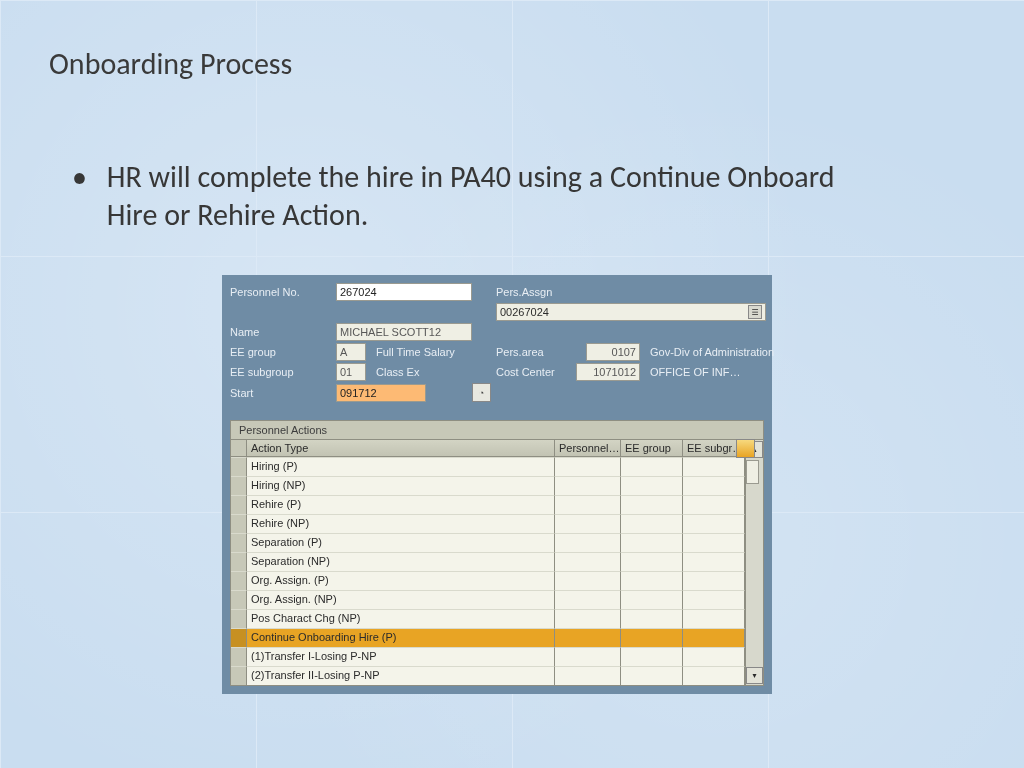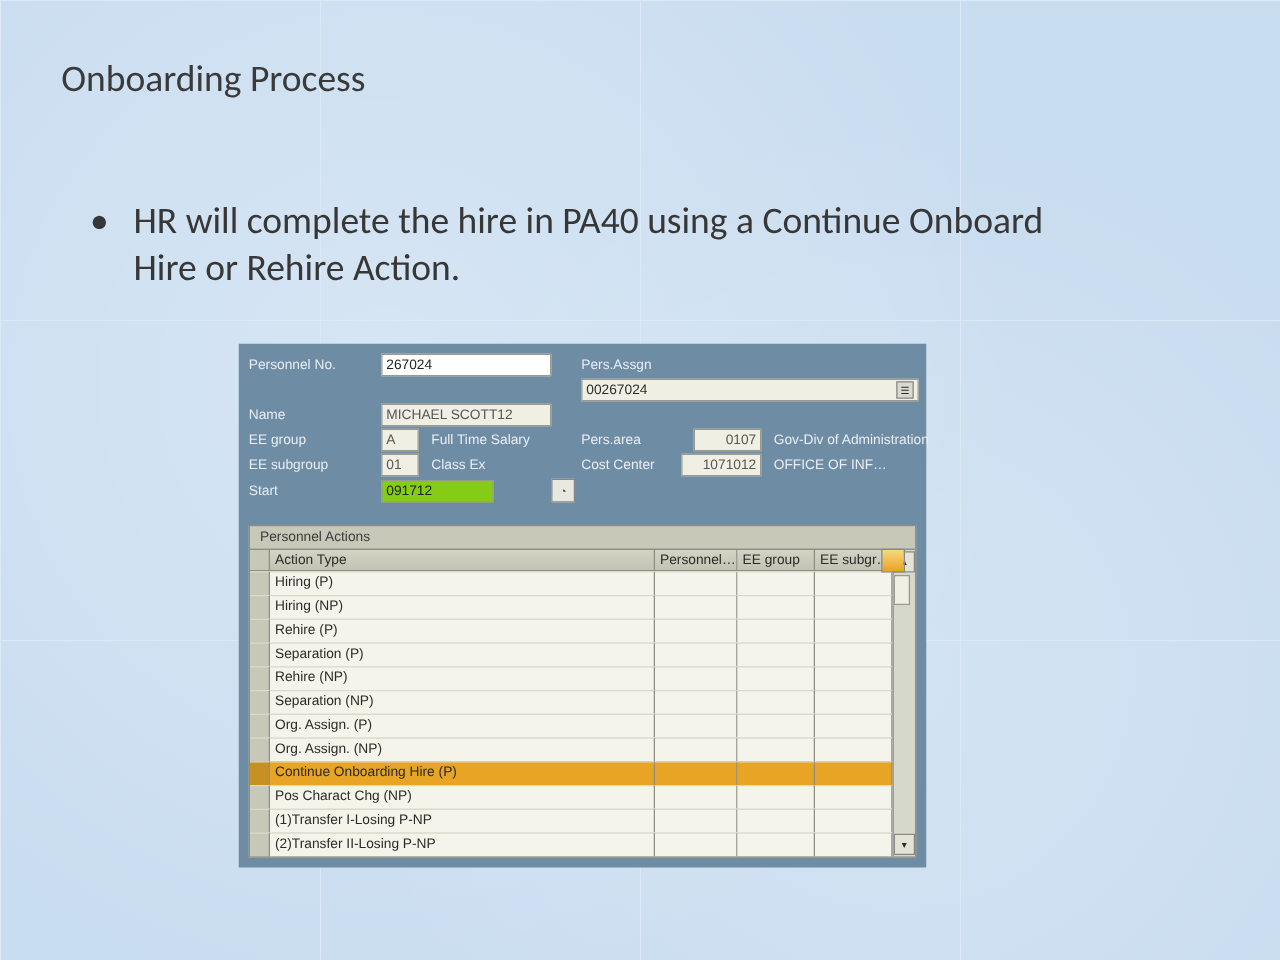--- a/index.html
+++ b/index.html
@@ -23,39 +23,39 @@
   }
   .bullet-block{
     position:absolute;left:72px;top:110px;width:820px;
     font-size:30px;color:#373737;line-height:1.28;margin-top:48px;
   }
   .bullet-block .dot{display:inline-block;width:28px;vertical-align:top}
   .bullet-block .txt{display:inline-block;width:760px;vertical-align:top}
 
   
   .sap{
-    position:absolute;left:191px;top:275px;width:550px;
+    position:absolute;left:222px;top:275px;width:550px;
     font-family:Tahoma,Arial,sans-serif;font-size:11px;color:#2b2b2b;
     background:#6f8ca5;
   }
   .header-block{
     padding:8px 8px 6px 8px;
     display:grid;
     grid-template-columns:106px 36px 100px 24px 82px 62px 6px 120px;
     row-gap:2px;column-gap:0;
     align-items:center;
   }
   .lbl{color:#e8eef4;white-space:nowrap}
   .fld{
     background:#f6f6ef;border:1px solid #9a9a90;
     height:16px;line-height:16px;padding:0 3px;
     font-size:11px;color:#222;white-space:nowrap;overflow:hidden;
   }
   .fld.white{background:#ffffff}
-  .fld.yellow{background:#84cc16}
+  .fld.yellow{background:#fdba74}
   .fld.ro{background:#efefe4;color:#575757}
   .txtlight{color:#e8eef4;white-space:nowrap;font-size:11px;padding-left:4px}
   .datebtn{
     width:17px;height:17px;border:1px solid #888;background:#e8e8e0;
     display:inline-flex;align-items:center;justify-content:center;
     font-size:9px;color:#454545;
   }
   .assign-bar{
     grid-column:5 / span 4;
     background:#efefe4;border:1px solid #9a9a90;height:16px;
@@ -204,63 +204,63 @@
               </div>
               <div class="row">
                 <div class="cell handle"></div>
                 <div class="cell">Rehire (P)</div>
                 <div class="cell"></div>
                 <div class="cell"></div>
                 <div class="cell"></div>
               </div>
               <div class="row">
                 <div class="cell handle"></div>
+                <div class="cell">Rehire (NP)</div>
+                <div class="cell"></div>
+                <div class="cell"></div>
+                <div class="cell"></div>
+              </div>
+              <div class="row">
+                <div class="cell handle"></div>
                 <div class="cell">Separation (P)</div>
                 <div class="cell"></div>
                 <div class="cell"></div>
                 <div class="cell"></div>
               </div>
               <div class="row">
                 <div class="cell handle"></div>
-                <div class="cell">Rehire (NP)</div>
-                <div class="cell"></div>
-                <div class="cell"></div>
-                <div class="cell"></div>
-              </div>
-              <div class="row">
-                <div class="cell handle"></div>
                 <div class="cell">Separation (NP)</div>
                 <div class="cell"></div>
                 <div class="cell"></div>
                 <div class="cell"></div>
               </div>
               <div class="row">
                 <div class="cell handle"></div>
                 <div class="cell">Org. Assign. (P)</div>
                 <div class="cell"></div>
                 <div class="cell"></div>
                 <div class="cell"></div>
               </div>
               <div class="row">
                 <div class="cell handle"></div>
                 <div class="cell">Org. Assign. (NP)</div>
                 <div class="cell"></div>
                 <div class="cell"></div>
                 <div class="cell"></div>
               </div>
+              <div class="row">
+                <div class="cell handle"></div>
+                <div class="cell">Pos Charact Chg (NP)</div>
+                <div class="cell"></div>
+                <div class="cell"></div>
+                <div class="cell"></div>
+              </div>
               <div class="row sel">
                 <div class="cell handle"></div>
                 <div class="cell">Continue Onboarding Hire (P)</div>
-                <div class="cell"></div>
-                <div class="cell"></div>
-                <div class="cell"></div>
-              </div>
-              <div class="row">
-                <div class="cell handle"></div>
-                <div class="cell">Pos Charact Chg (NP)</div>
                 <div class="cell"></div>
                 <div class="cell"></div>
                 <div class="cell"></div>
               </div>
               <div class="row">
                 <div class="cell handle"></div>
                 <div class="cell">(1)Transfer I-Losing P-NP</div>
                 <div class="cell"></div>
                 <div class="cell"></div>
                 <div class="cell"></div>

